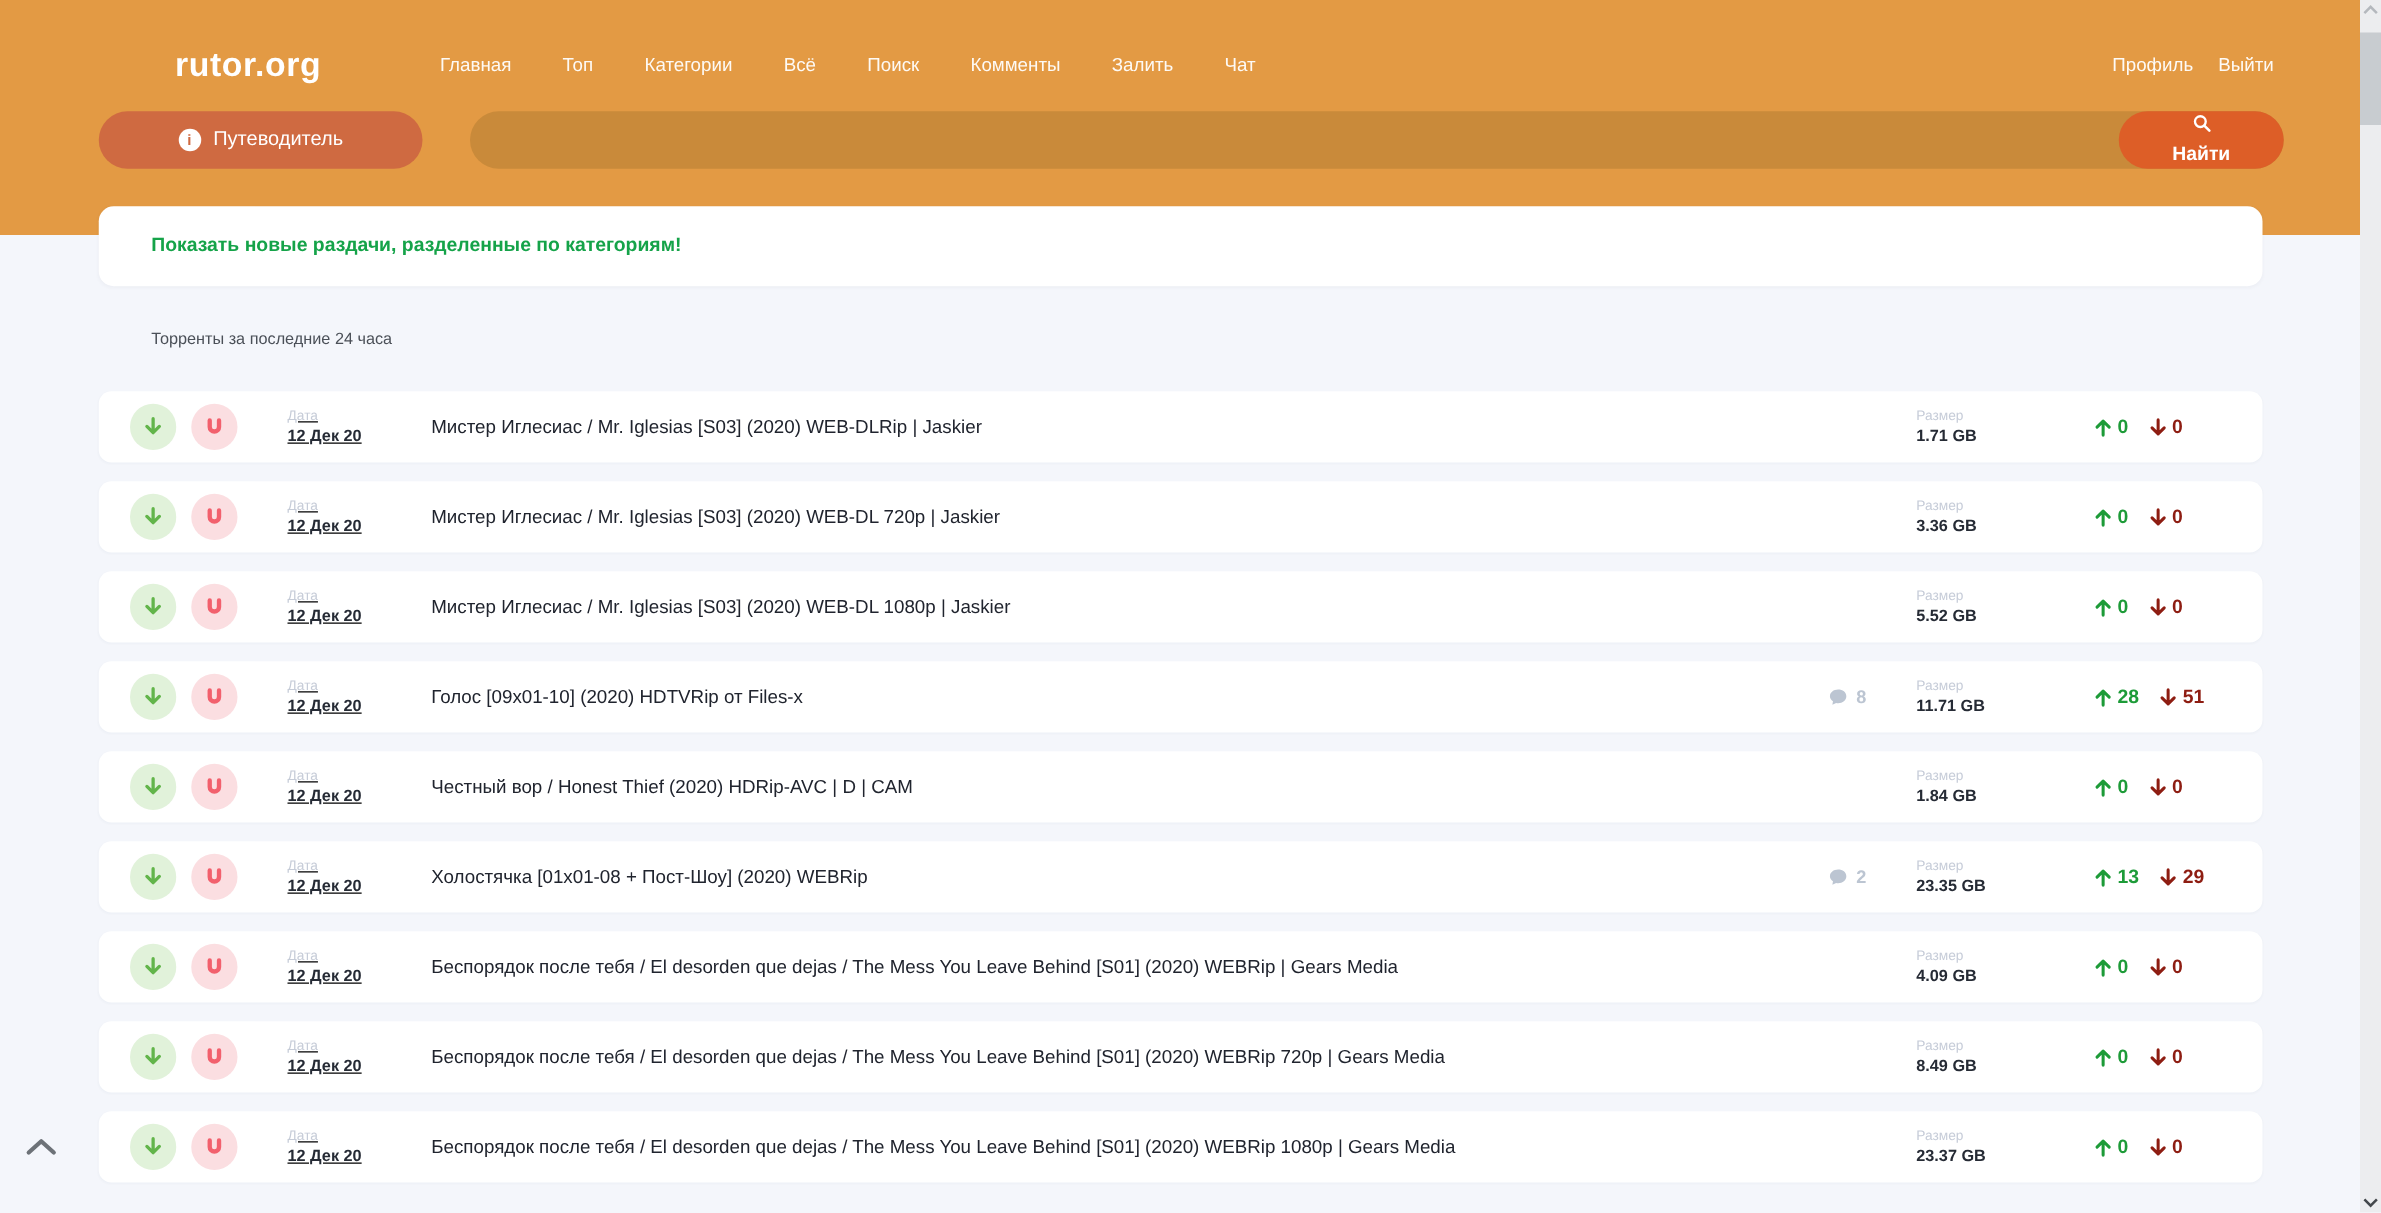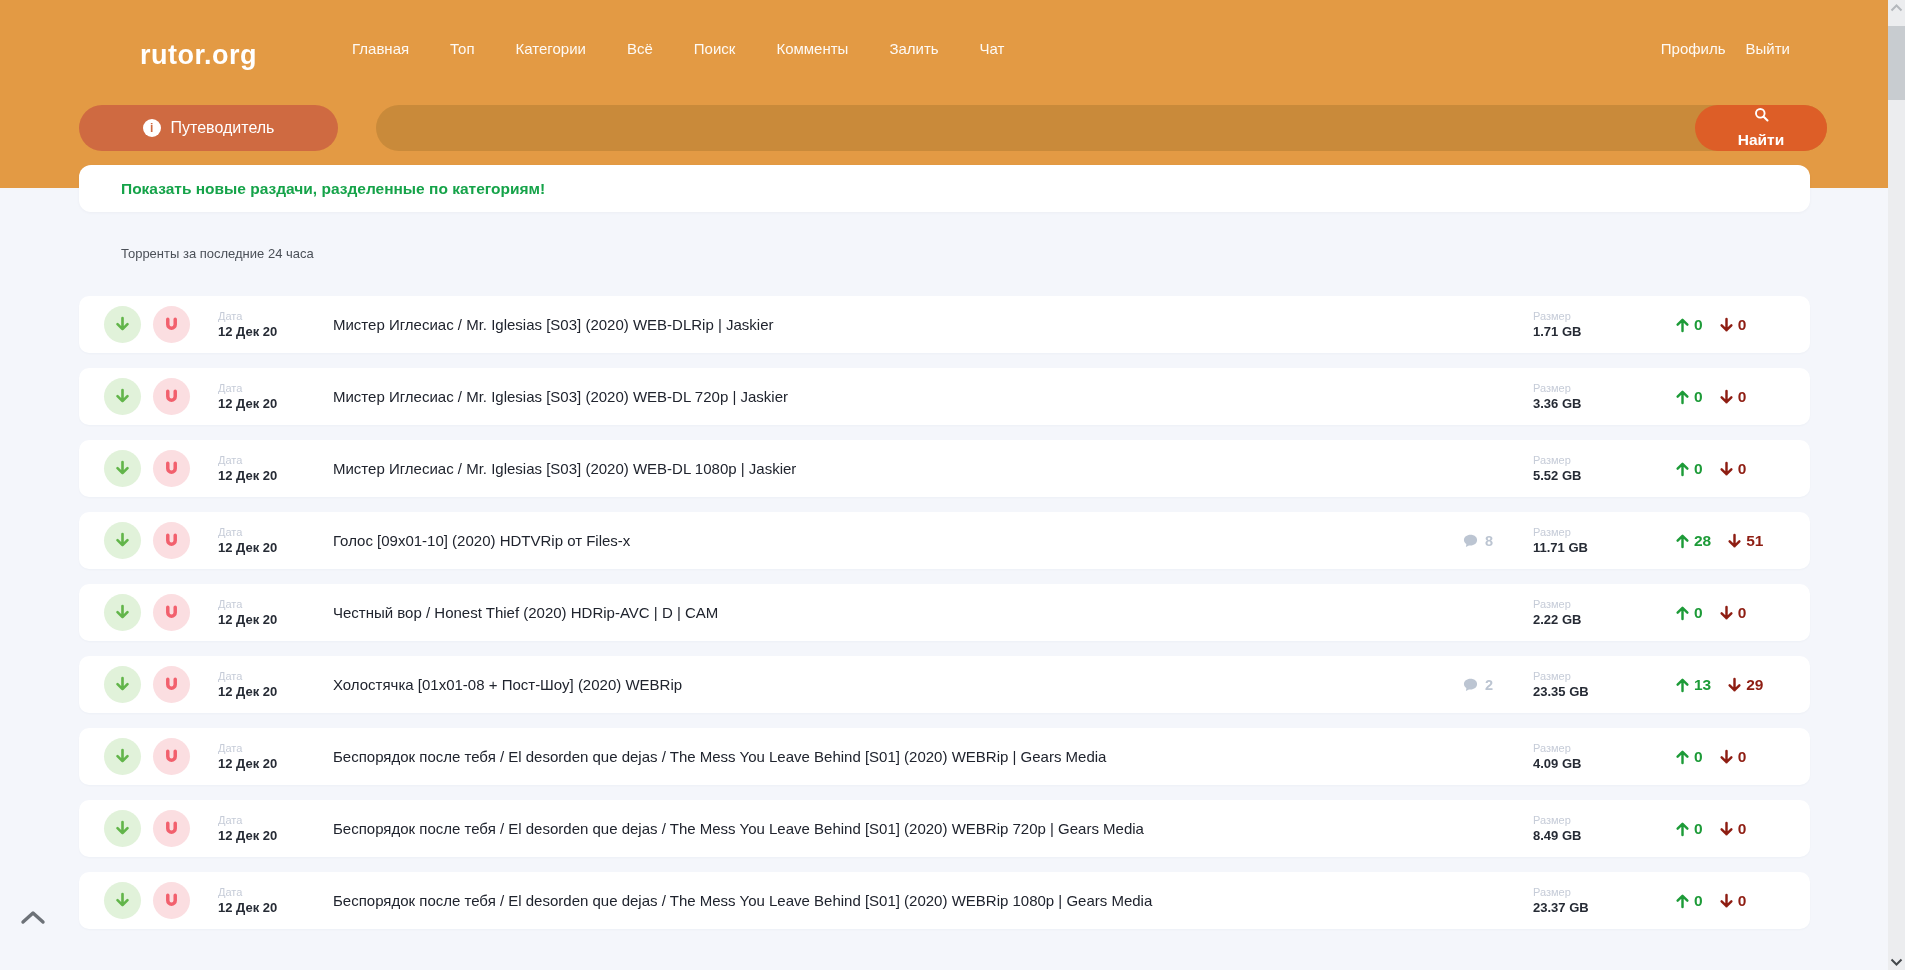--- a/index.html
+++ b/index.html
@@ -9,22 +9,22 @@
     background:#f4f6fb;
     position:relative;
   }
 
   
   .header {
     position:absolute; left:0; top:0; width:100%; height:188px;
     background:#e39a44;
   }
   .topbar {
-    display:flex; 
-    padding:24px 115px 0 140px; height:80px;margin-top:16px;
+    display:flex; align-items:center;
+    padding:24px 86px 0 140px; height:80px;
   }
   .logo {
     color:#ffffff; font-size:27px; font-weight:600; letter-spacing:.5px;
     text-decoration:none; cursor:pointer;
   }
   .nav { display:flex; gap:41px; margin-left:95px; }
   .nav a, .account a {
     color:rgba(255,255,255,.95); font-size:15px; text-decoration:none; cursor:pointer;
   }
   .account { margin-left:auto; display:flex; gap:20px; }
@@ -55,21 +55,21 @@
   .find-btn {
     position:absolute; right:0; top:0; height:46px; width:132px;
     border:none; border-radius:23px; background:#dd5e27; color:#fff;
     font-size:15.5px; font-weight:600; display:flex; align-items:center;
     justify-content:center; gap:9px; cursor:pointer; font-family:inherit;flex-direction:column;
   }
 
   
   .content { position:absolute; left:79px; top:165px; width:1731px; }
   .notice-card {
-    height:47px; background:#ffffff; border-radius:12px;
+    height:64px; background:#ffffff; border-radius:12px;
     display:flex; align-items:center; padding-left:42px;
     box-shadow:0 1px 3px rgba(40,50,80,.04);
   }
   .notice-link {
     color:#15a349; font-size:15.5px; font-weight:600; text-decoration:none; cursor:pointer;
   }
   .section-title {
     margin:34px 0 0 42px; font-size:13px; font-weight:400; color:#4b5058;
   }
 
@@ -80,21 +80,21 @@
     box-shadow:0 1px 2px rgba(40,50,80,.03);
   }
   .circle {
     width:37px; height:37px; border-radius:50%;
     display:flex; align-items:center; justify-content:center;
     flex:0 0 auto; cursor:pointer;
   }
   .circle.dl  { background:#e1f2da; }
   .circle.mag { background:#fbdee1; margin-left:12px; }
 
-  .date-block { margin-left:28px; width:86px; flex:0 0 auto; }
+  .date-block { margin-left:40px; width:86px; flex:0 0 auto;text-decoration:underline; }
   .lbl { font-size:11px; color:#c6ccd8; line-height:14px; }
   .val { font-size:13px; color:#262b35; font-weight:700; line-height:17px; }
 
   .title {
     margin-left:29px; flex:1; font-size:15px; color:#20242e; font-weight:500;
     text-decoration:none; cursor:pointer; white-space:nowrap; overflow:hidden;
   }
 
   .comments {
     width:58px; margin-right:40px; flex:0 0 auto;
@@ -358,21 +358,21 @@
     </div>
     <a class="title">Честный вор / Honest Thief (2020) HDRip-AVC | D | CAM</a>
     <div class="comments" style="visibility: hidden;">
       <svg width="15" height="15" viewBox="0 0 16 16">
         <path d="M8 1.8 C4.1 1.8 1 4.3 1 7.4 c0 1.8 1 3.3 2.6 4.3 L3.1 14.8 l3.2-1.6 c.55.1 1.1.15 1.7.15 3.9 0 7-2.5 7-5.9 S11.9 1.8 8 1.8 z" fill="#bcc5d2"></path>
       </svg>
       <span></span>
     </div>
     <div class="size-block">
       <div class="lbl">Размер</div>
-      <div class="val">2.22 GB</div>
+      <div class="val">1.84 GB</div>
     </div>
     <div class="peers">
       <span class="seed">
         <svg width="15" height="16" viewBox="0 0 16 17">
           <path d="M8 15 V3 M2.8 8.2 L8 3 L13.2 8.2" fill="none" stroke="#1d9b38" stroke-width="2.6" stroke-linecap="round" stroke-linejoin="round"></path>
         </svg>
         <span>0</span>
       </span>
       <span class="leech">
         <svg width="15" height="16" viewBox="0 0 16 17">

